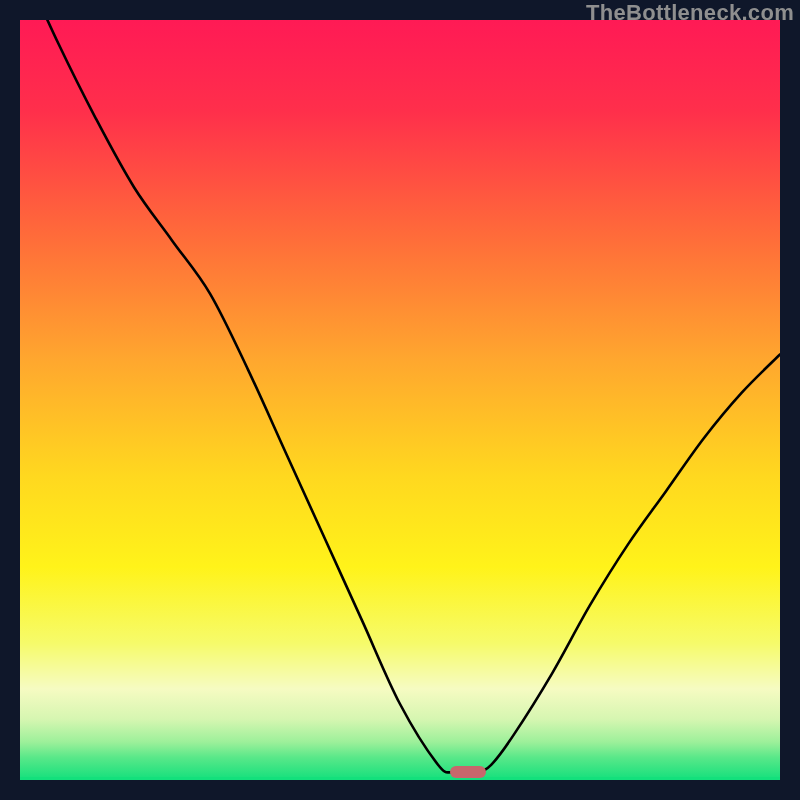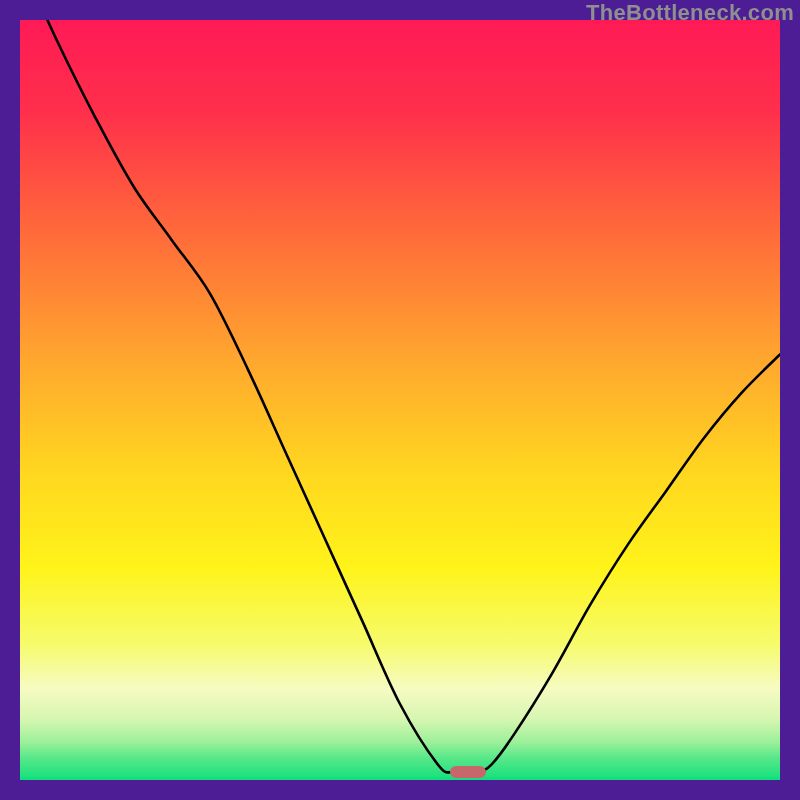--- a/index.html
+++ b/index.html
@@ -7,21 +7,21 @@
     padding: 0;
     width: 800px;
     height: 800px;
     background: #000;
     overflow: hidden;
   }
   .stage {
     position: relative;
     width: 800px;
     height: 800px;
-    background: #4c1d95;
+    background: #0f172a;
   }
   .plot-area {
     position: absolute;
     left: 20px;
     top: 20px;
     width: 760px;
     height: 760px;
     overflow: hidden;
   }
   .gradient {

